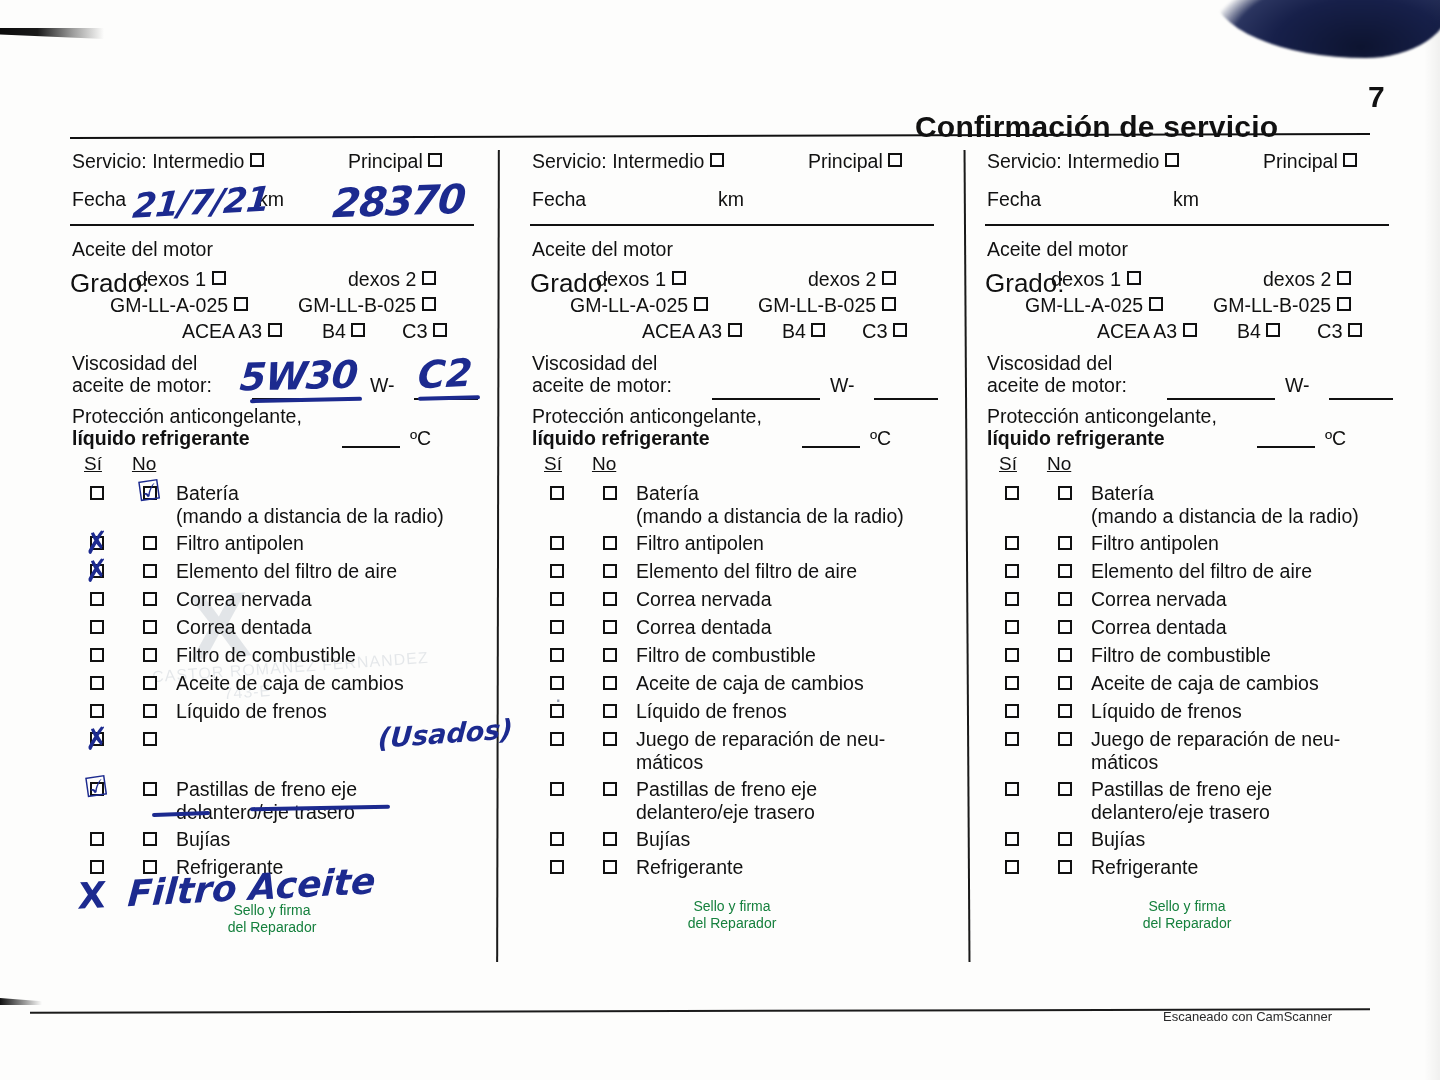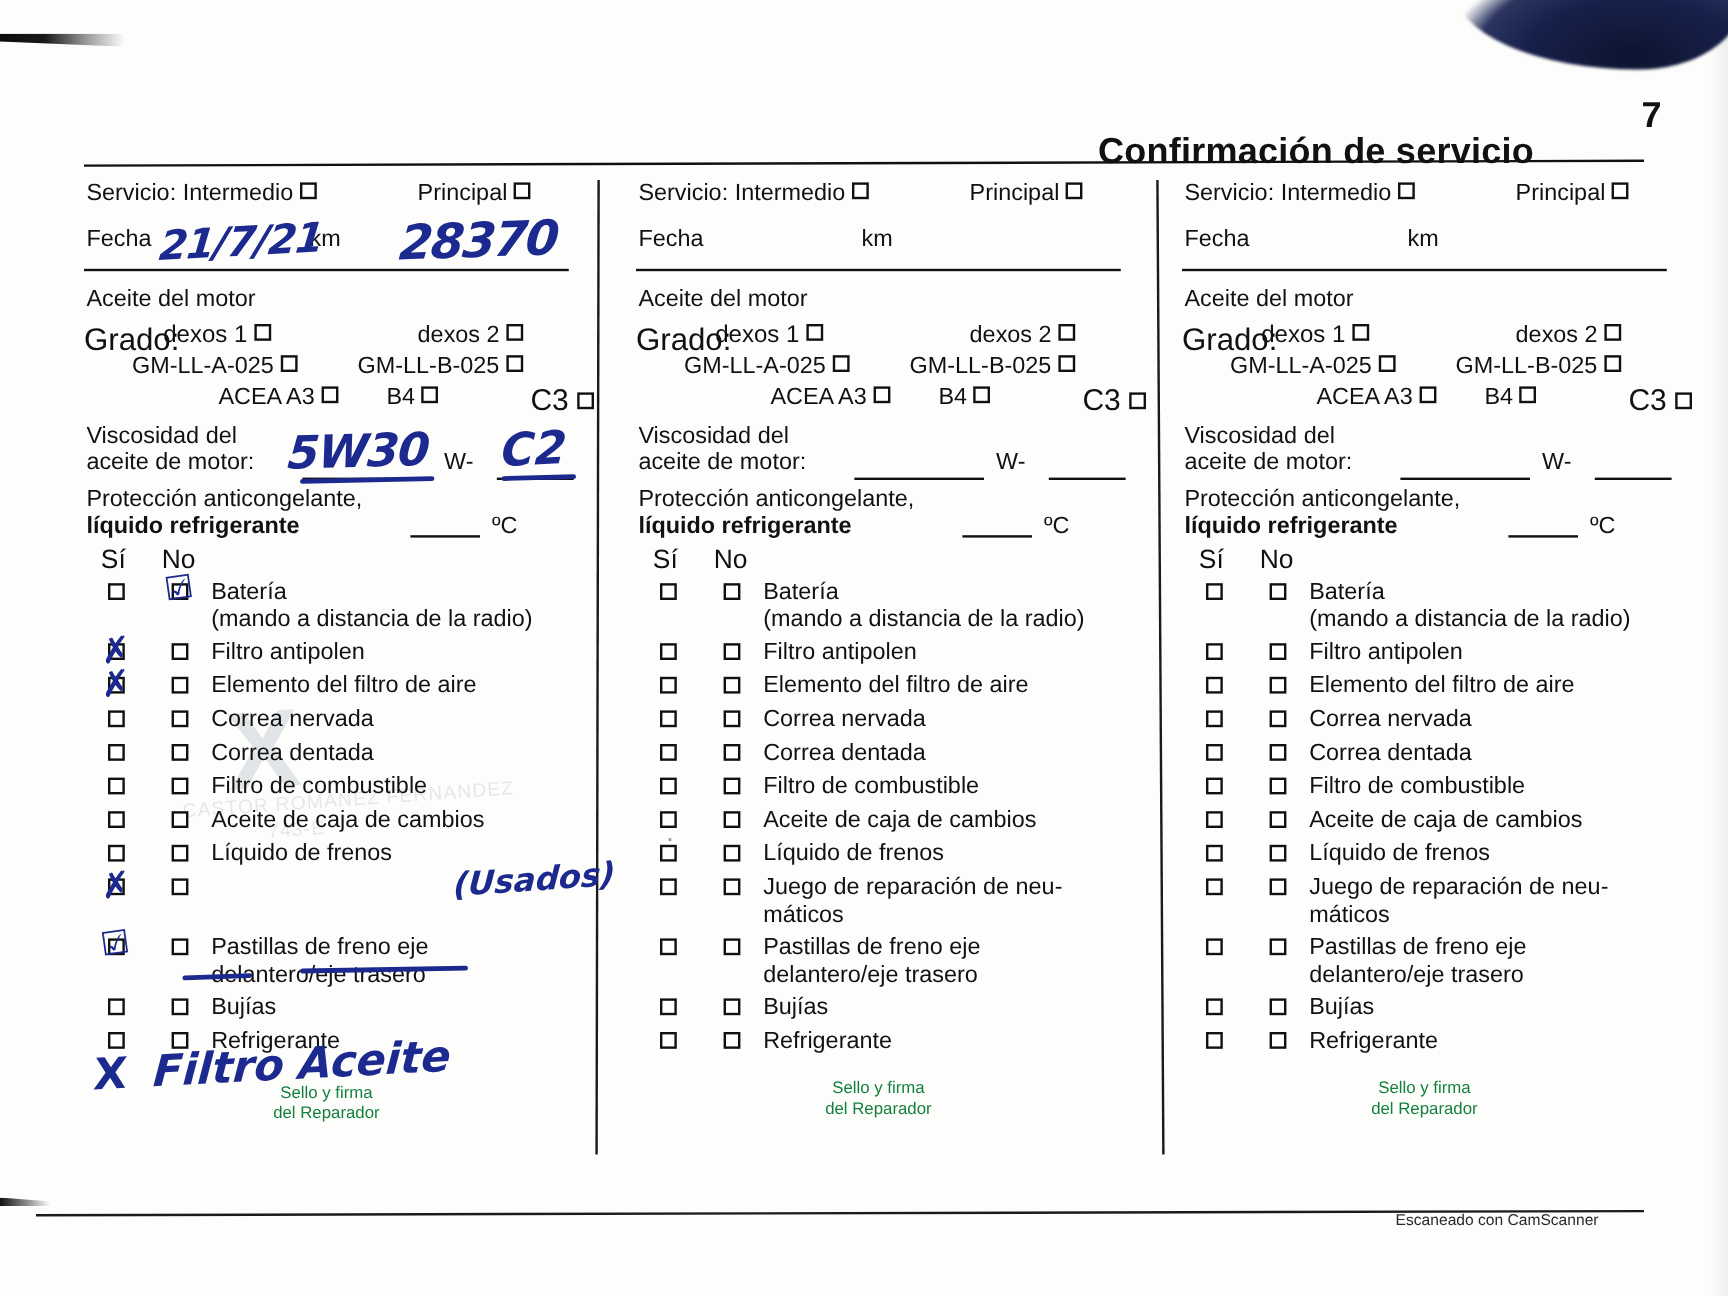--- a/index.html
+++ b/index.html
@@ -120,34 +120,34 @@
   }
 
   .aceite-t{position:absolute;left:2px;top:88px;font-size:19.5px;}
   .grado-l{position:absolute;left:0;top:118px;font-size:26px;}
   .g-r1a{position:absolute;left:66px;top:118px;font-size:20px;}
   .g-r1b{position:absolute;left:278px;top:118px;font-size:19.5px;}
   .g-r2a{position:absolute;left:40px;top:144px;font-size:19.5px;}
   .g-r2b{position:absolute;left:228px;top:144px;font-size:19.5px;}
   .g-r3a{position:absolute;left:112px;top:170px;font-size:19.5px;}
   .g-r3b{position:absolute;left:252px;top:170px;font-size:19.5px;}
-  .g-r3c{position:absolute;left:332px;top:170px;font-size:25px;margin-left:40px;}
+  .g-r3c{position:absolute;left:332px;top:170px;font-size:20px;}
 
   .visc-l1{position:absolute;left:2px;top:202px;font-size:19.5px;}
   .visc-l2{position:absolute;left:2px;top:224px;font-size:19.5px;}
   .visc-blank1{position:absolute;left:182px;top:248px;width:108px;height:0;border-top:2.2px solid #111;}
   .visc-w{position:absolute;left:300px;top:224px;font-size:19.5px;}
   .visc-blank2{position:absolute;left:344px;top:248px;width:64px;height:0;border-top:2.2px solid #111;}
 
   .prot-l1{position:absolute;left:2px;top:255px;font-size:19.5px;}
   .prot-l2{position:absolute;left:2px;top:277px;font-size:19.5px;font-weight:bold;}
   .prot-blank{position:absolute;left:272px;top:296px;width:58px;height:0;border-top:2.2px solid #111;}
   .prot-c{position:absolute;left:340px;top:277px;font-size:19.5px;}
 
-  .sino{position:absolute;top:303px;left:14px;font-size:22px;}
+  .sino{position:absolute;top:303px;left:14px;font-size:19px;text-decoration:underline;}
   .sino .no{margin-left:30px;}
 
   .checklist{position:absolute;top:332px;left:0;width:100%;}
   .ck-row{position:relative;min-height:27px;}
   .ck-si{position:absolute;left:20px;top:4px;}
   .ck-no{position:absolute;left:73px;top:4px;}
   .ck-txt{position:absolute;left:106px;top:0;font-size:19.5px;line-height:1.16;white-space:pre-line;}
 
   .sello{
     position:absolute;left:0;width:404px;text-align:center;

